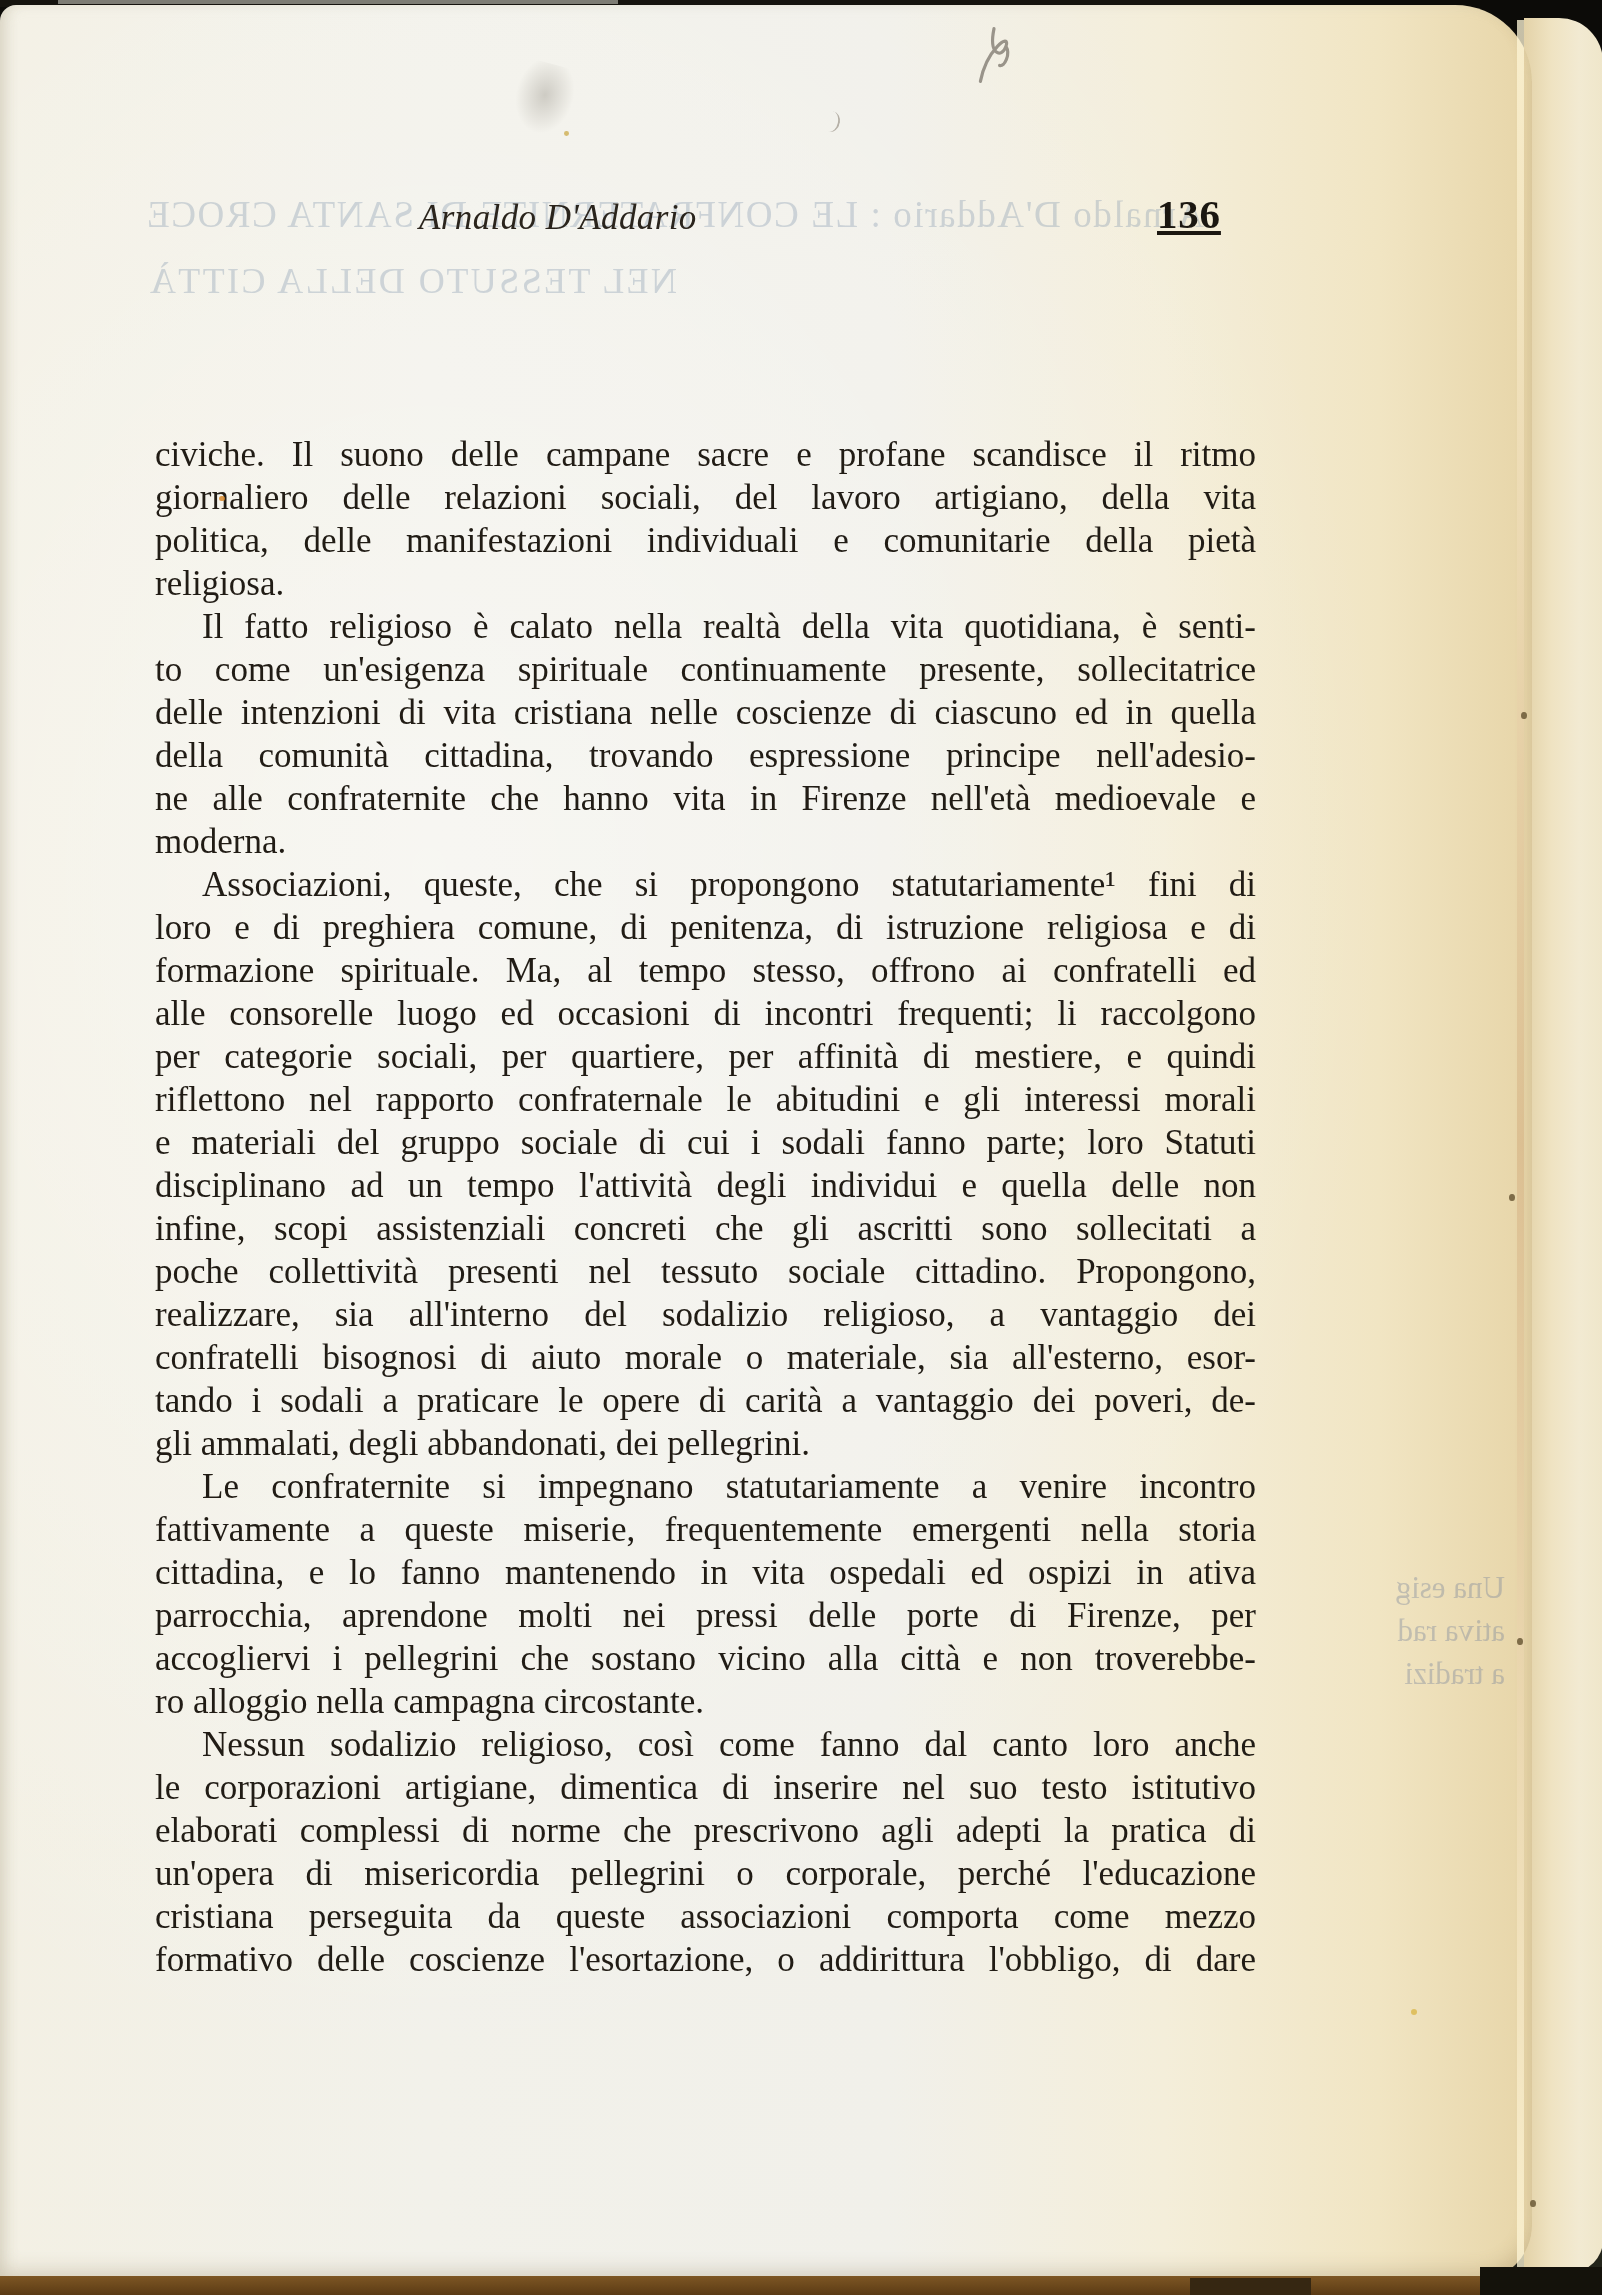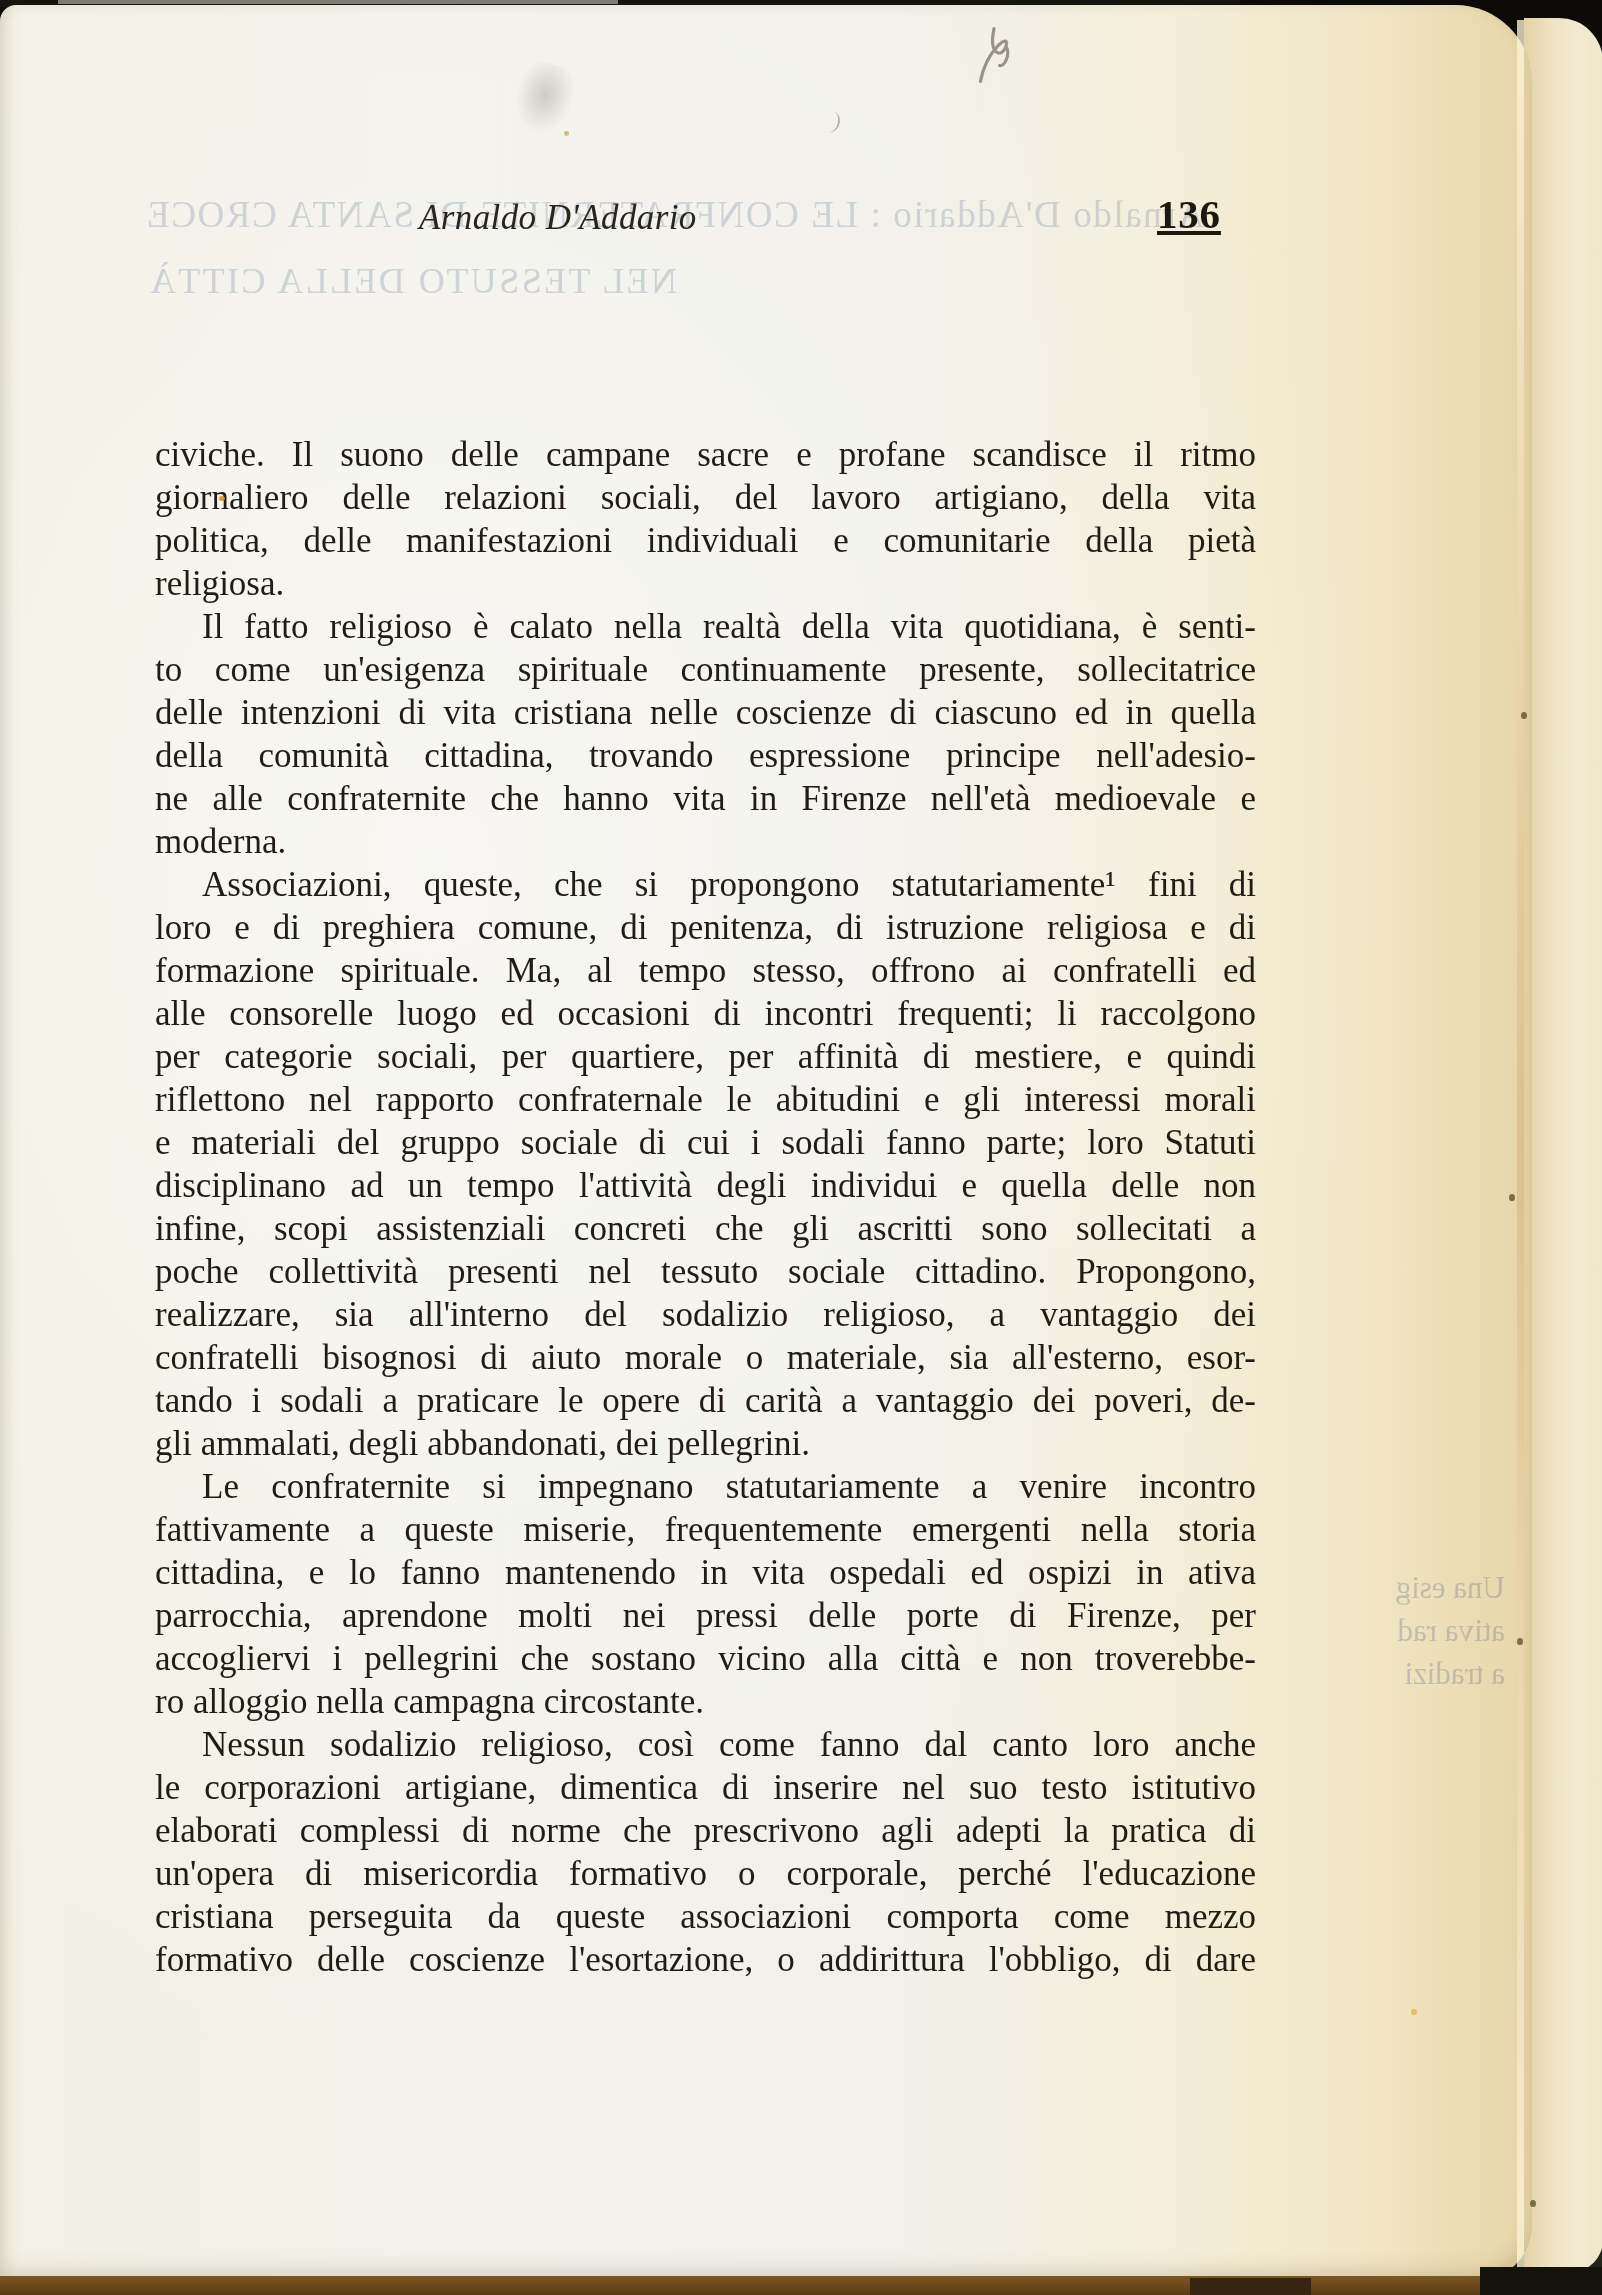--- a/index.html
+++ b/index.html
@@ -159,21 +159,21 @@
         <div class="line end">gli ammalati, degli abbandonati, dei pellegrini.</div>
         <div class="line ind">Le confraternite si impegnano statutariamente a venire incontro</div>
         <div class="line">fattivamente a queste miserie, frequentemente emergenti nella storia</div>
         <div class="line">cittadina, e lo fanno mantenendo in vita ospedali ed ospizi in ativa</div>
         <div class="line">parrocchia, aprendone molti nei pressi delle porte di Firenze, per</div>
         <div class="line">accogliervi i pellegrini che sostano vicino alla città e non troverebbe-</div>
         <div class="line end">ro alloggio nella campagna circostante.</div>
         <div class="line ind">Nessun sodalizio religioso, così come fanno dal canto loro anche</div>
         <div class="line">le corporazioni artigiane, dimentica di inserire nel suo testo istitutivo</div>
         <div class="line">elaborati complessi di norme che prescrivono agli adepti la pratica di</div>
-        <div class="line">un'opera di misericordia formativo o corporale, perché l'educazione</div>
+        <div class="line">un'opera di misericordia pellegrini o corporale, perché l'educazione</div>
         <div class="line">cristiana perseguita da queste associazioni comporta come mezzo</div>
         <div class="line">formativo delle coscienze l'esortazione, o addirittura l'obbligo, di dare</div>
       </div>
 
     <div class="ghost g3">
       <div>Una esig</div>
       <div>ativa rad</div>
       <div>a tradizi</div>
     </div>
 

